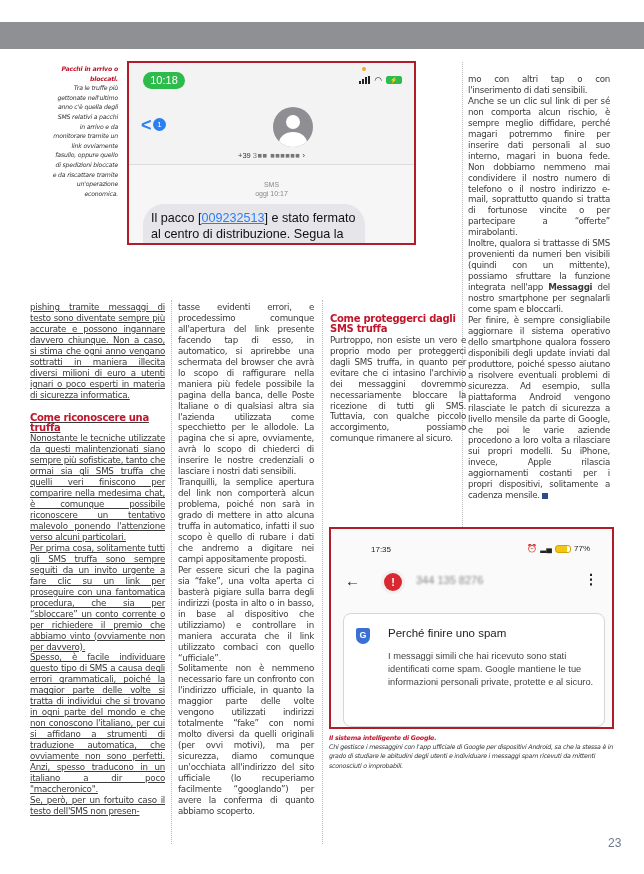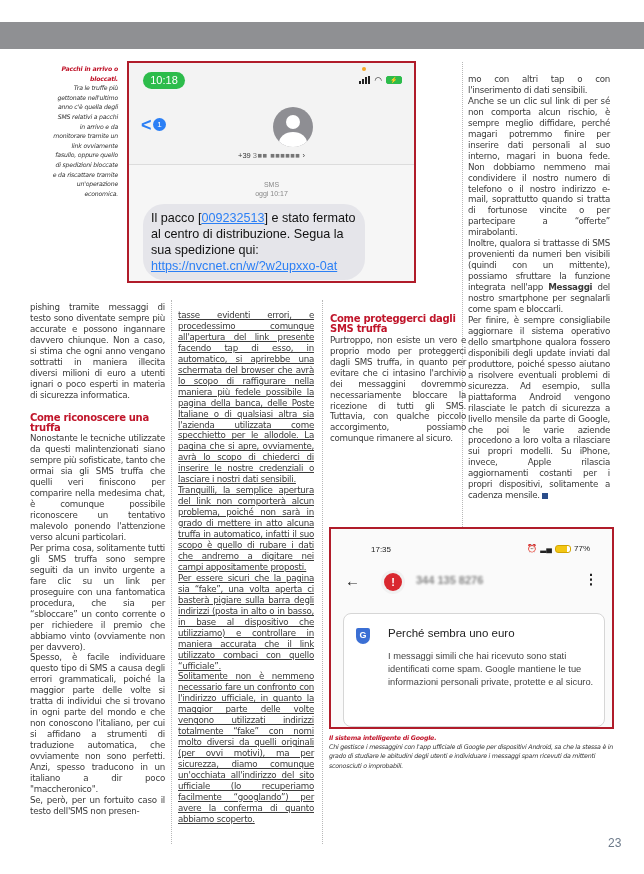--- a/index.html
+++ b/index.html
@@ -6,21 +6,21 @@
   html, body { width: 644px; height: 874px; background: #ffffff; overflow: hidden; }
   body { position: relative; font-family: "Liberation Sans", sans-serif; color: #333; }
 
   .top-band { position: absolute; left: 0; top: 22px; width: 644px; height: 27px; background: #8f9093; }
 
   
   .caption1 { position: absolute; left: 52px; top: 64px; width: 66px; text-align: right; font-family: "DejaVu Sans", sans-serif; font-style: italic; font-size: 6.2px; line-height: 9.6px; color: #333; letter-spacing: -0.2px; }
   .caption1 .cap-title { color: #c0152a; font-weight: bold; display: block; }
 
   
-  .shot1 { position: absolute; left: 127px; top: 61px; width: 289px; height: 222px; border: 2px solid #b01c2a; background: #f6f6f6; overflow: hidden; }
+  .shot1 { position: absolute; left: 127px; top: 61px; width: 289px; height: 184px; border: 2px solid #b01c2a; background: #f6f6f6; overflow: hidden; }
   .shot1 .head { position: absolute; left: 0; top: 0; width: 100%; height: 102px; background: #f3f3f3; border-bottom: 1px solid #dcdcdc; }
   .time-pill { position: absolute; left: 14px; top: 9px; width: 42px; height: 17px; border-radius: 9px; background: #2dbc4b; color: #fff; font-size: 11px; line-height: 17px; text-align: center; }
   .status-right { position: absolute; right: 12px; top: 13px; display: flex; align-items: center; gap: 4px; }
   .orange-dot { position: absolute; right: 48px; top: 4px; width: 4px; height: 4px; border-radius: 50%; background: #f5a623; }
   .sig { display: flex; align-items: flex-end; gap: 1px; height: 8px; }
   .sig span { display: block; width: 2px; background: #222; }
   .wifi { font-size: 9px; color: #222; line-height: 8px; }
   .batt { width: 16px; height: 8px; border: 1px solid #2dbc4b; border-radius: 2px; background: #2dbc4b; position: relative; font-size: 6px; line-height: 6px; color: #111; text-align: center; }
   .back-ic { position: absolute; left: 12px; top: 54px; color: #2b7ff5; font-size: 18px; line-height: 16px; font-weight: bold; }
   .back-badge { position: absolute; left: 24px; top: 55px; width: 13px; height: 13px; border-radius: 50%; background: #2b7ff5; color: #fff; font-size: 8px; line-height: 13px; text-align: center; }
@@ -30,37 +30,37 @@
   .sender { position: absolute; left: 0; width: 100%; top: 88px; text-align: center; font-size: 7.5px; color: #333; }
   .sender .blur { color: #777; filter: blur(0.6px); letter-spacing: 0.5px; }
   .sms-label { position: absolute; left: 0; width: 100%; top: 117px; text-align: center; font-size: 7px; color: #888; line-height: 9px; }
   .bubble { position: absolute; left: 14px; top: 141px; width: 222px; padding: 6px 8px; background: #e5e5ea; border-radius: 21px; font-size: 12.6px; line-height: 16px; color: #111; }
   .bubble a { color: #2b7ff5; text-decoration: underline; }
 
   
   .col { position: absolute; font-family: "DejaVu Sans", sans-serif; font-size: 8.7px; line-height: 10.95px; color: #3a3a3a; text-align: justify; letter-spacing: -0.25px; }
   .col p { margin: 0; }
   .col h3 { font-family: "DejaVu Sans", sans-serif; font-size: 10px; line-height: 10.4px; color: #c0152a; font-weight: bold; margin-top: 12px; letter-spacing: -0.3px; text-align: left; }
-  .col1 { left: 30px; top: 302px; width: 135px; }
-  .col2 { left: 178px; top: 310px; width: 136px; text-decoration: underline; }
+  .col1 { left: 30px; top: 302px; width: 135px; text-decoration: underline; }
+  .col2 { left: 178px; top: 302px; width: 136px; }
   .col3 { left: 330px; top: 302px; width: 136px; }
   .col3 h3 { margin-top: 12px; }
   .col4 { left: 468px; top: 62px; width: 142px; margin-top: 12px; }
   .vrule { position: absolute; border-left: 1px dotted #b8b8b8; }
 
   
   .shot2 { position: absolute; left: 329px; top: 527px; width: 285px; height: 202px; border: 2px solid #b01c2a; background: #fafafa; overflow: hidden; }
   .a-time { position: absolute; left: 40px; top: 16px; font-size: 8px; color: #222; }
   .a-status { position: absolute; right: 22px; top: 15px; display: flex; align-items: center; gap: 3px; font-size: 8px; color: #222; }
   .a-alarm { font-size: 8px; }
   .a-batt { width: 16px; height: 8px; border: 1px solid #d2a400; border-radius: 3px; background: linear-gradient(90deg, #f3c613 77%, #fff 77%); }
   .a-back { position: absolute; left: 14px; top: 43px; font-size: 15px; color: #222; }
   .a-warn { position: absolute; left: 50px; top: 41px; width: 24px; height: 24px; border-radius: 50%; background: #f1f1f1; }
   .a-warn span { position: absolute; left: 3px; top: 3px; width: 18px; height: 18px; border-radius: 50%; background: #d9282f; color: #fff; font-size: 11px; font-weight: bold; line-height: 18px; text-align: center; }
-  .a-number { position: absolute; left: 85px; top: 45px; font-size: 11px; font-weight: bold; color: #888; filter: blur(0.8px); }
+  .a-number { position: absolute; left: 85px; top: 45px; font-size: 11px; font-weight: normal; color: #888; filter: blur(0.8px); }
   .a-menu { position: absolute; right: 14px; top: 43px; font-size: 14px; color: #222; font-weight: bold; line-height: 14px; }
   .a-card { position: absolute; left: 12px; top: 84px; width: 262px; height: 114px; background: #ffffff; border: 1px solid #d6d6d6; border-radius: 8px; }
   .a-shield { position: absolute; left: 12px; top: 14px; width: 14px; height: 16px; background: #3b6fd4; border-radius: 2px 2px 7px 7px; color: #fff; font-size: 9px; line-height: 15px; text-align: center; font-weight: bold; }
   .a-title { position: absolute; left: 44px; top: 13px; font-size: 11.5px; color: #222; }
   .a-body { position: absolute; left: 44px; top: 36px; width: 212px; font-size: 9.3px; line-height: 13px; color: #444; }
   .a-btn { position: absolute; right: 12px; top: 98px; font-size: 9.5px; color: #3d5a98; margin-top: 48px; }
 
   .caption2 { position: absolute; left: 329px; top: 733px; width: 290px; font-family: "DejaVu Sans", sans-serif; font-style: italic; font-size: 6.3px; line-height: 9.2px; color: #333; letter-spacing: -0.25px; }
   .caption2 .cap-title { color: #c0152a; font-weight: bold; display: block; }
 
@@ -152,21 +152,21 @@
     <span>77%</span>
   </div>
   <div class="a-back">←</div>
   <div class="a-warn">
       <span>!</span>
     </div>
   <div class="a-number">344 135 8276</div>
   <div class="a-menu">⋮</div>
   <div class="a-card">
     <div class="a-shield">G</div>
-    <div class="a-title">Perché sembra uno euro</div>
+    <div class="a-title">Perché finire uno spam</div>
     <div class="a-body">I messaggi simili che hai ricevuto sono stati identificati come spam. Google mantiene le tue informazioni personali private, protette e al sicuro.</div>
     <div class="a-btn">Non spam</div>
   </div>
 </div>
 
 <div class="caption2">
   <span class="cap-title">Il sistema intelligente di Google.</span>
   <span>Chi gestisce i messaggini con l'app ufficiale di Google per dispositivi Android, sa che la stessa è in grado di studiare le abitudini degli utenti e individuare i messaggi spam ricevuti da mittenti sconosciuti o improbabili.</span>
 </div>
 

